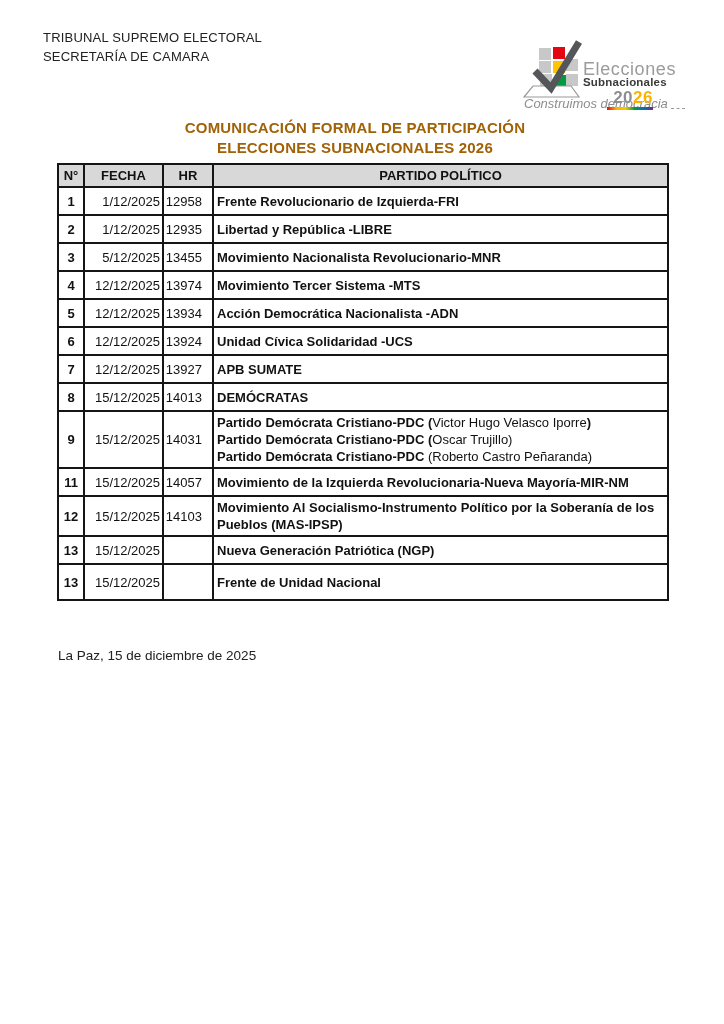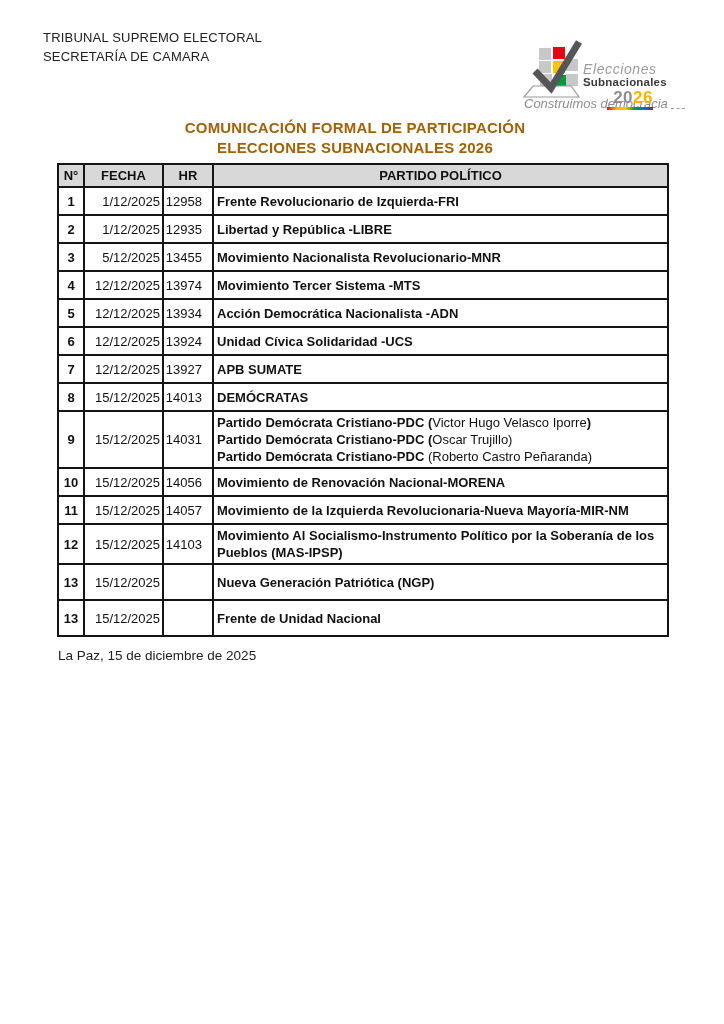--- a/index.html
+++ b/index.html
@@ -52,21 +52,21 @@
     font-size: 13px; font-style: italic; color: #8d8d8d;
     white-space: nowrap;
   }
   .tagline-dash {
     display: inline-block; width: 14px; height: 1px;
     border-bottom: 1px dashed #9a9a9a; margin-left: 3px; margin-bottom: 2px;
   }
   .logo-text {
     position: absolute; left: 63px; top: 32px; width: 70px;
   }
-  .brand-1 { font-size: 14px; color: var(--text_gray, #9b9b9a); letter-spacing: 0.6px; line-height: 14px; font-style: italic; }
+  .brand-1 { font-size: 18px; color: var(--text_gray, #9b9b9a); letter-spacing: 0.6px; line-height: 14px; }
   .brand-2 { font-size: 11.5px; font-weight: bold; color: var(--text_dark, #3a3a39); letter-spacing: 0.2px; line-height: 13px; }
   .brand-year { font-size: 17px; font-weight: bold; text-align: right; line-height: 18px; letter-spacing: 0.5px; }
   .year-gray { color: #8d8e90; }
   .year-orange { color: var(--orange, #f9b200); }
   .rainbow-bar {
     margin-top: 0px; margin-left: 24px;
     height: 3px; width: 46px;
     background: linear-gradient(90deg, var(--red,#e30613), var(--orange,#f9b200), var(--yellow,#ffc400), var(--green,#009b3e), var(--blue,#0072bc), var(--purple,#7b2982));
   }
 
@@ -255,28 +255,20 @@
           <td class="td-num">9</td>
           <td class="td-fecha">15/12/2025</td>
           <td class="td-hr">14031</td>
           <td class="td-partido">
             <div><span>Partido Demócrata Cristiano-PDC (</span><span class="reg">Victor Hugo Velasco Iporre</span><span>)</span></div>
             <div><span>Partido Demócrata Cristiano-PDC (</span><span class="reg">Oscar Trujillo)</span></div>
             <div><span>Partido Demócrata Cristiano-PDC </span><span class="reg">(Roberto Castro Peñaranda)</span></div>
           </td>
         </tr>
         <tr>
-          <td class="td-num">10</td>
-          <td class="td-fecha">15/12/2025</td>
-          <td class="td-hr">14056</td>
-          <td class="td-partido">
-            <div><span>Movimiento de Renovación Nacional-MORENA</span></div>
-          </td>
-        </tr>
-        <tr>
           <td class="td-num">11</td>
           <td class="td-fecha">15/12/2025</td>
           <td class="td-hr">14057</td>
           <td class="td-partido">
             <div><span>Movimiento de la Izquierda Revolucionaria-Nueva Mayoría-MIR-NM</span></div>
           </td>
         </tr>
         <tr>
           <td class="td-num">12</td>
           <td class="td-fecha">15/12/2025</td>

